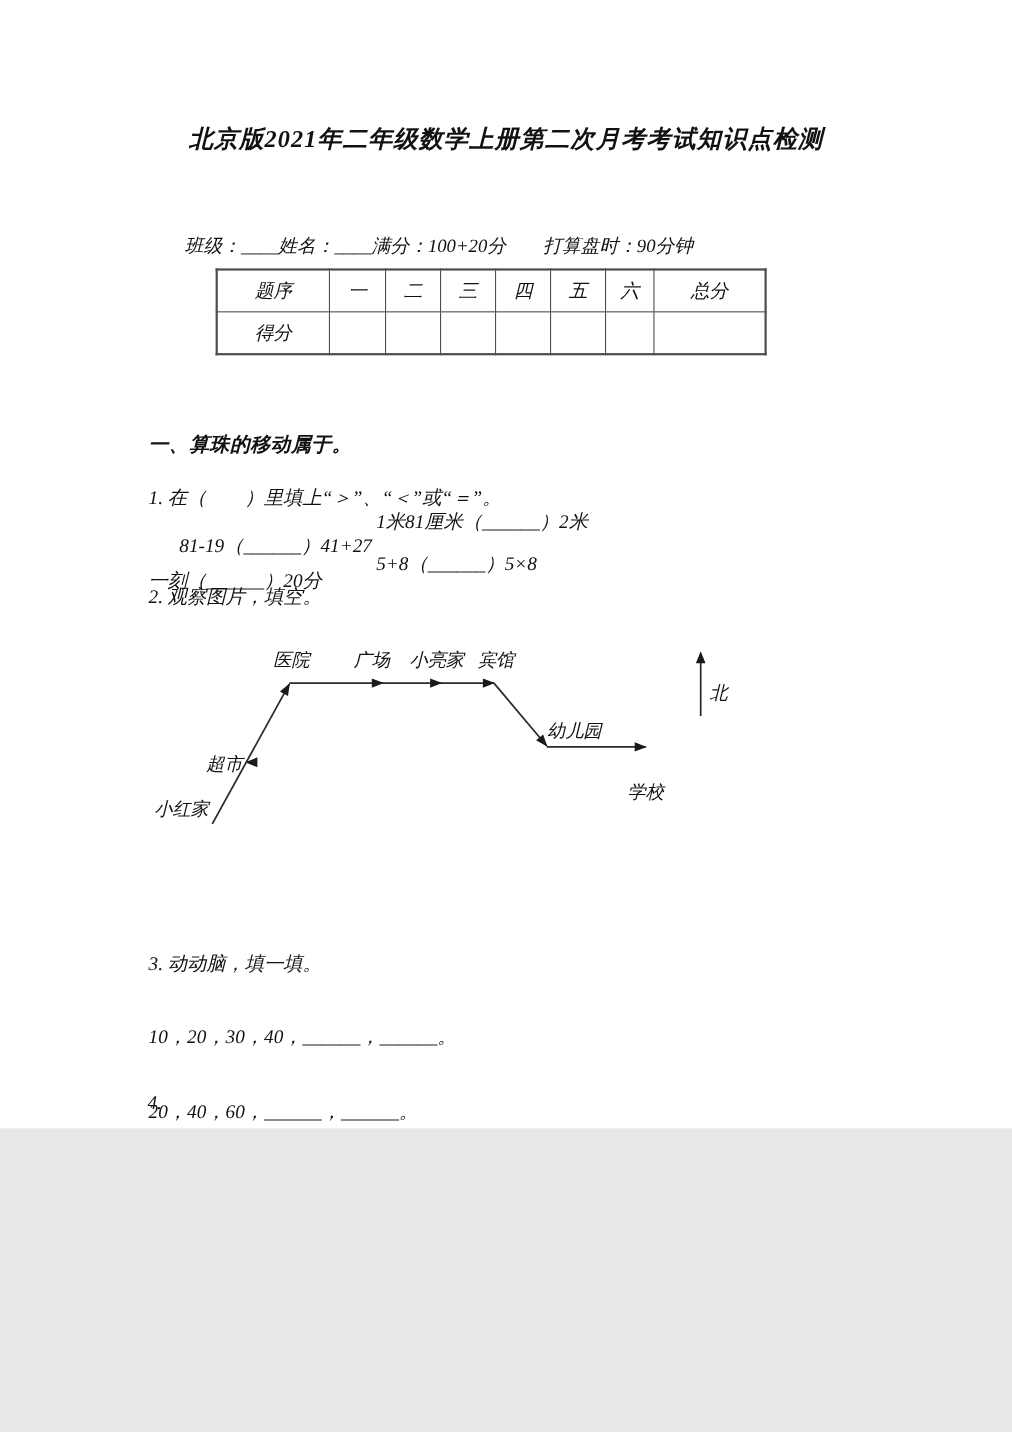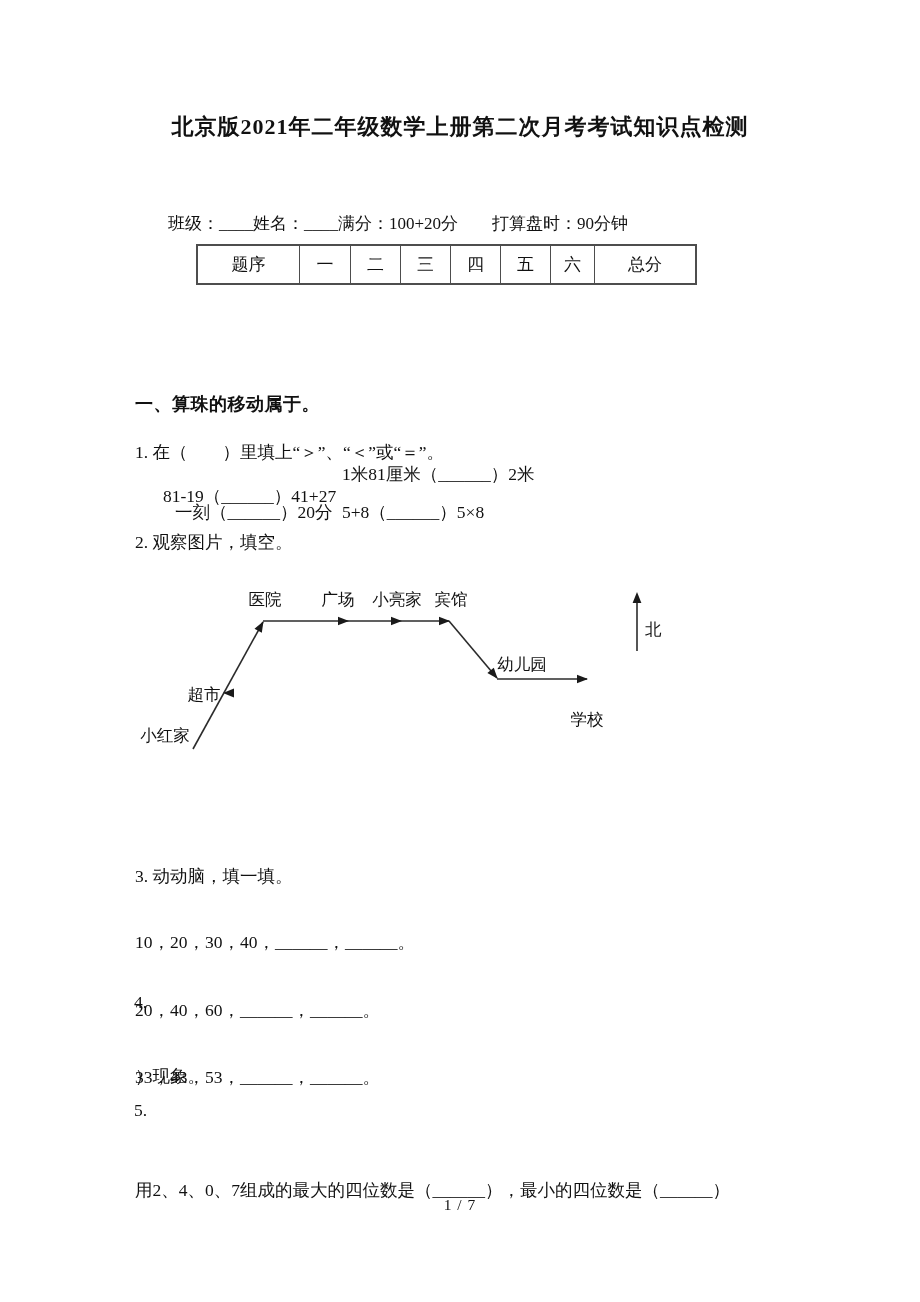--- a/index.html
+++ b/index.html
@@ -1,22 +1,23 @@
 <!DOCTYPE html>
 <html><head>
 <meta charset="utf-8">
 <style>
   html,body{margin:0;padding:0;background:#e8e8e8;}
   .page{
     position:relative;
-    width:920px;height:1302px;
+    width:920px;height:1026px;
     background:#ffffff;
     font-family:"Liberation Serif","DejaVu Serif",serif;
     color:#111111;
     overflow:hidden;
+    font-style:italic;
   }
   .abs{position:absolute;}
   .title{
     left:0;top:112px;width:920px;
     text-align:center;
     font-size:22px;font-weight:bold;letter-spacing:1px;
   }
   .info-line{
     left:168px;top:212px;
     font-size:17px;white-space:pre;
@@ -37,21 +38,21 @@
   .c0{width:101px;} .c1{width:50px;} .c2{width:49px;} .c3{width:49px;}
   .c4{width:49px;} .c5{width:49px;} .c6{width:43px;} .c7{width:100px;}
   .sec-heading{
     left:135px;top:392px;
     font-size:18px;font-weight:bold;letter-spacing:.5px;
   }
   .q-line{font-size:17.5px;white-space:pre;}
   .q1{left:135px;top:440px;}
   .cmp-l1{left:135px;top:484px;margin-left:28px;}
   .cmp-r1{left:342px;top:462px;}
-  .cmp-l2{left:135px;top:500px;margin-left:40px;}
+  .cmp-l2{left:135px;top:516px;}
   .cmp-r2{left:342px;top:500px;}
   .q2{left:135px;top:530px;}
   .diagram{left:135px;top:575px;}
   .para{
     left:135px;top:786px;width:680px;
     font-size:17.5px;line-height:28px;white-space:pre;
   }
   .q3{left:135px;top:864px;}
   .seqs{
     left:135px;top:886px;
@@ -81,20 +82,30 @@
     <tbody>
         <tr>
       <th class="c0">题序</th>
       <th class="c1">一</th>
       <th class="c2">二</th>
       <th class="c3">三</th>
       <th class="c4">四</th>
       <th class="c5">五</th>
       <th class="c6">六</th>
       <th class="c7">总分</th>
+    </tr>
+    <tr>
+      <td>得分</td>
+      <td></td>
+      <td></td>
+      <td></td>
+      <td></td>
+      <td></td>
+      <td></td>
+      <td></td>
     </tr>
   </tbody>
     </table>
 
   <div class="abs sec-heading">一、算珠的移动属于。</div>
 
   <div class="abs q-line q1">1. 在（　　）里填上“＞”、“＜”或“＝”。</div>
 
   <div class="abs q-line cmp-l1">81-19（______）41+27</div>
   <div class="abs q-line cmp-r1">1米81厘米（______）2米</div>

